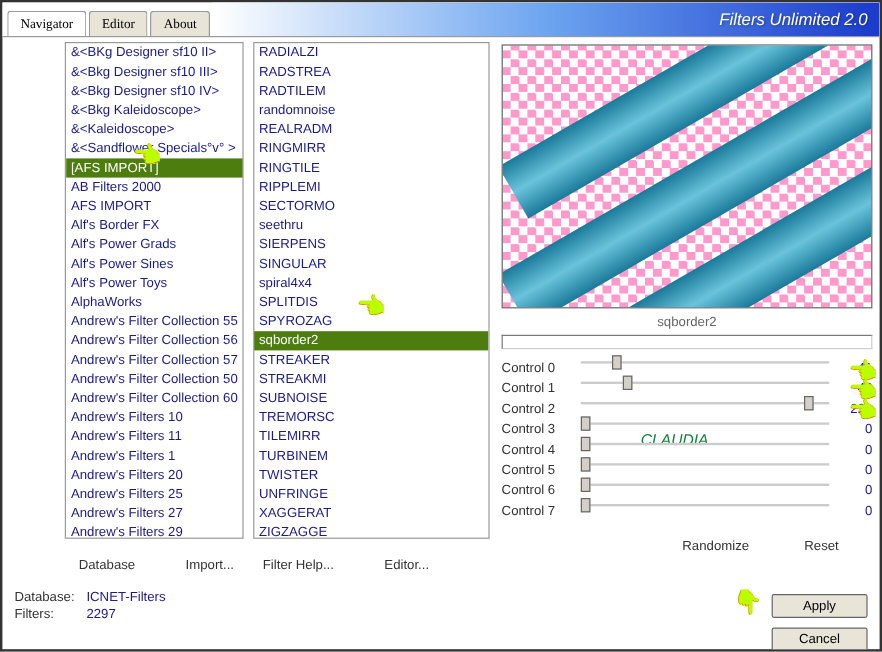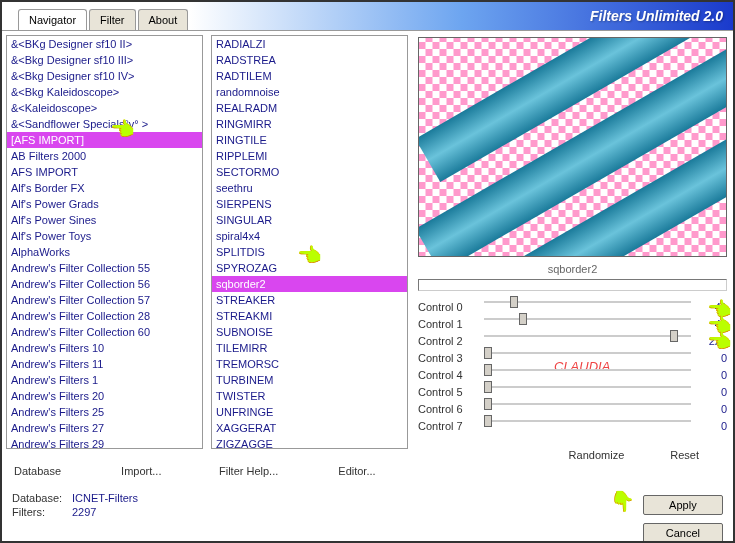--- a/index.html
+++ b/index.html
@@ -1,66 +1,66 @@
 <!DOCTYPE html>
 <html><head>
 <meta charset="utf-8">
 <style>
 * { box-sizing: border-box; margin: 0; padding: 0; }
 body { font-family: Tahoma, Arial, sans-serif; font-size: 11px; background: #fff; width: 735px; height: 543px; position: relative; border: 2px solid #333; }
 .header { display: flex; align-items: center; height: 28px; background: #fff; }
-.tabs { display: flex; margin-left: 16px; margin-top: 6px; }
+.tabs { display: flex; margin-left: 4px; margin-top: 6px; font-family: Liberation Serif, serif; }
 .tab { border: 1px solid #999; border-bottom: none; padding: 4px 10px; background: #e8e4d8; margin-right: 2px; border-radius: 3px 3px 0 0; cursor: pointer; font-size: 11px; }
 .tab.active { background: #fff; position: relative; z-index: 2; }
-.title-banner { flex: 1; height: 100%; background: linear-gradient(to left, #1a3acc, #6da5f0 50%, #fff); color: #fff; font-weight: bold; font-style: italic; font-size: 14px; display: flex; align-items: center; justify-content: flex-end; padding-right: 10px; text-shadow: 1px 1px 2px rgba(0,0,0,0.3); }
+.title-banner { flex: 1; height: 100%; background: linear-gradient(to left, #1a3acc, #6da5f0 50%, #fff); color: #fff; font-weight: normal; font-style: italic; font-size: 14px; display: flex; align-items: center; justify-content: flex-end; padding-right: 10px; text-shadow: 1px 1px 2px rgba(0,0,0,0.3); }
 .main { display: flex; height: 455px; border-top: 1px solid #999; }
 .col { display: flex; flex-direction: column; position: relative; }
 .list-wrap { flex: 1; overflow-y: scroll; border: 1px solid #999; margin: 4px; }
 .list { list-style: none; }
 .list-item { padding: 1px 4px; color: #1a1a8a; cursor: pointer; white-space: nowrap; font-size: 11px; line-height: 14px; }
-.list-item.selected { background: #d946ef; color: #fff; }
-.col1 { width: 205px; }
+.list-item.selected { background: #4d7c0f; color: #fff; }
+.col1 { width: 205px; align-items: flex-end; }
 .col2 { width: 205px; }
 .col3 { flex: 1; padding: 6px; }
 .preview { width: 100%; height: 220px; border: 1px solid #666; background: repeating-conic-gradient(#f9c 0% 25%, #fff 0% 50%) 50% / 14px 14px; position: relative; overflow: hidden; }
 .preview-stripe { position: absolute; width: 140%; height: 50px; background: linear-gradient(to bottom, #1a7a9a, #6ac3db, #1a7a9a); transform: rotate(-30deg); }
 .preview-label { text-align: center; color: #666; margin-top: 6px; font-size: 11px; }
 .progress { height: 12px; border: 1px inset #ccc; margin-top: 4px; background: #fff; }
 .controls { margin-top: 10px; }
 .control-row { display: flex; height: 17px; position: relative; }
 .control-label { width: 60px; color: #333; font-size: 11px; }
 .control-slider { flex: 1; height: 2px; background: #ccc; margin: 0 6px; position: relative; }
 .control-thumb { position: absolute; top: -5px; width: 8px; height: 12px; background: #d4d0c8; border: 1px solid #666; }
 .control-value { width: 30px; text-align: right; color: #1a1a8a; font-size: 11px; }
-.btn-row { display: flex; gap: 44px; padding: 4px 4px; margin-top: 4px; }
+.btn-row { display: flex; gap: 26px; padding: 4px 4px; margin-top: 4px; }
 .btn-row.r { justify-content: flex-end; gap: 30px; padding-right: 20px; }
 .link-btn { color: #333; cursor: pointer; font-size: 11px; padding: 4px 8px; }
 .footer { padding: 6px 10px; display: flex; align-items: flex-start; }
 .footer-info { flex: 1; }
 .footer-info div { display: flex; font-size: 11px; line-height: 14px; }
 .footer-info .lbl { width: 60px; color: #333; }
 .footer-info .val { color: #1a1a8a; }
 .footer-btns { display: flex; gap: 8px; margin-top: 4px; flex-direction: column; }
 .win-btn { border: 1px solid #666; background: #e8e4d8; padding: 3px 22px; font-size: 11px; cursor: pointer; border-radius: 2px; }
 .hand { position: absolute; width: 28px; height: 22px; font-size: 20px; pointer-events: none; z-index: 10; }
 .hand.left::before { content: "👈"; filter: hue-rotate(20deg) saturate(3); }
 .hand.down::before { content: "👇"; filter: hue-rotate(20deg) saturate(3); }
-.claudia { position: absolute; left: 136px; top: 58px; font-style: italic; color: #ef4444; font-size: 13px; pointer-events: none; text-shadow: 0 0 3px #fff; }
+.claudia { position: absolute; left: 116px; top: 58px; font-style: italic; color: #15803d; font-size: 13px; pointer-events: none; text-shadow: 0 0 3px #fff; }
 ::-webkit-scrollbar { width: 16px; }
 ::-webkit-scrollbar-track { background: #f0ece0; }
 ::-webkit-scrollbar-thumb { background: #d4d0c8; border: 1px solid #999; }
 ::-webkit-scrollbar-button { background: #d4d0c8; border: 1px solid #999; height: 16px; }
 </style>
 </head>
 <body>
 
 <div class="header">
   <div class="tabs">
     <div class="tab active">Navigator</div>
-    <div class="tab">Filter</div>
+    <div class="tab">Editor</div>
     <div class="tab">About</div>
   </div>
   <div class="title-banner">Filters Unlimited 2.0</div>
 </div>
 
 <div class="main">
   <div class="col col1">
     <div class="list-wrap">
       <ul class="list" id="cat-list">
           <li class="list-item">&amp;&lt;BKg Designer sf10 II&gt;</li>
@@ -73,21 +73,21 @@
           <li class="list-item">AB Filters 2000</li>
           <li class="list-item">AFS IMPORT</li>
           <li class="list-item">Alf's Border FX</li>
           <li class="list-item">Alf's Power Grads</li>
           <li class="list-item">Alf's Power Sines</li>
           <li class="list-item">Alf's Power Toys</li>
           <li class="list-item">AlphaWorks</li>
           <li class="list-item">Andrew's Filter Collection 55</li>
           <li class="list-item">Andrew's Filter Collection 56</li>
           <li class="list-item">Andrew's Filter Collection 57</li>
-          <li class="list-item">Andrew's Filter Collection 28</li>
+          <li class="list-item">Andrew's Filter Collection 50</li>
           <li class="list-item">Andrew's Filter Collection 60</li>
           <li class="list-item">Andrew's Filters 10</li>
           <li class="list-item">Andrew's Filters 11</li>
           <li class="list-item">Andrew's Filters 1</li>
           <li class="list-item">Andrew's Filters 20</li>
           <li class="list-item">Andrew's Filters 25</li>
           <li class="list-item">Andrew's Filters 27</li>
           <li class="list-item">Andrew's Filters 29</li>
         </ul>
       <span class="hand left" style="top:86px; left:108px;"></span>
@@ -113,22 +113,22 @@
           <li class="list-item">seethru</li>
           <li class="list-item">SIERPENS</li>
           <li class="list-item">SINGULAR</li>
           <li class="list-item">spiral4x4</li>
           <li class="list-item">SPLITDIS</li>
           <li class="list-item">SPYROZAG</li>
           <li class="list-item selected">sqborder2</li>
           <li class="list-item">STREAKER</li>
           <li class="list-item">STREAKMI</li>
           <li class="list-item">SUBNOISE</li>
+          <li class="list-item">TREMORSC</li>
           <li class="list-item">TILEMIRR</li>
-          <li class="list-item">TREMORSC</li>
           <li class="list-item">TURBINEM</li>
           <li class="list-item">TWISTER</li>
           <li class="list-item">UNFRINGE</li>
           <li class="list-item">XAGGERAT</li>
           <li class="list-item">ZIGZAGGE</li>
         </ul>
       <span class="hand left" style="top:212px; left:90px;"></span>
     </div>
     <div class="btn-row">
       <span class="link-btn">Filter Help...</span>

